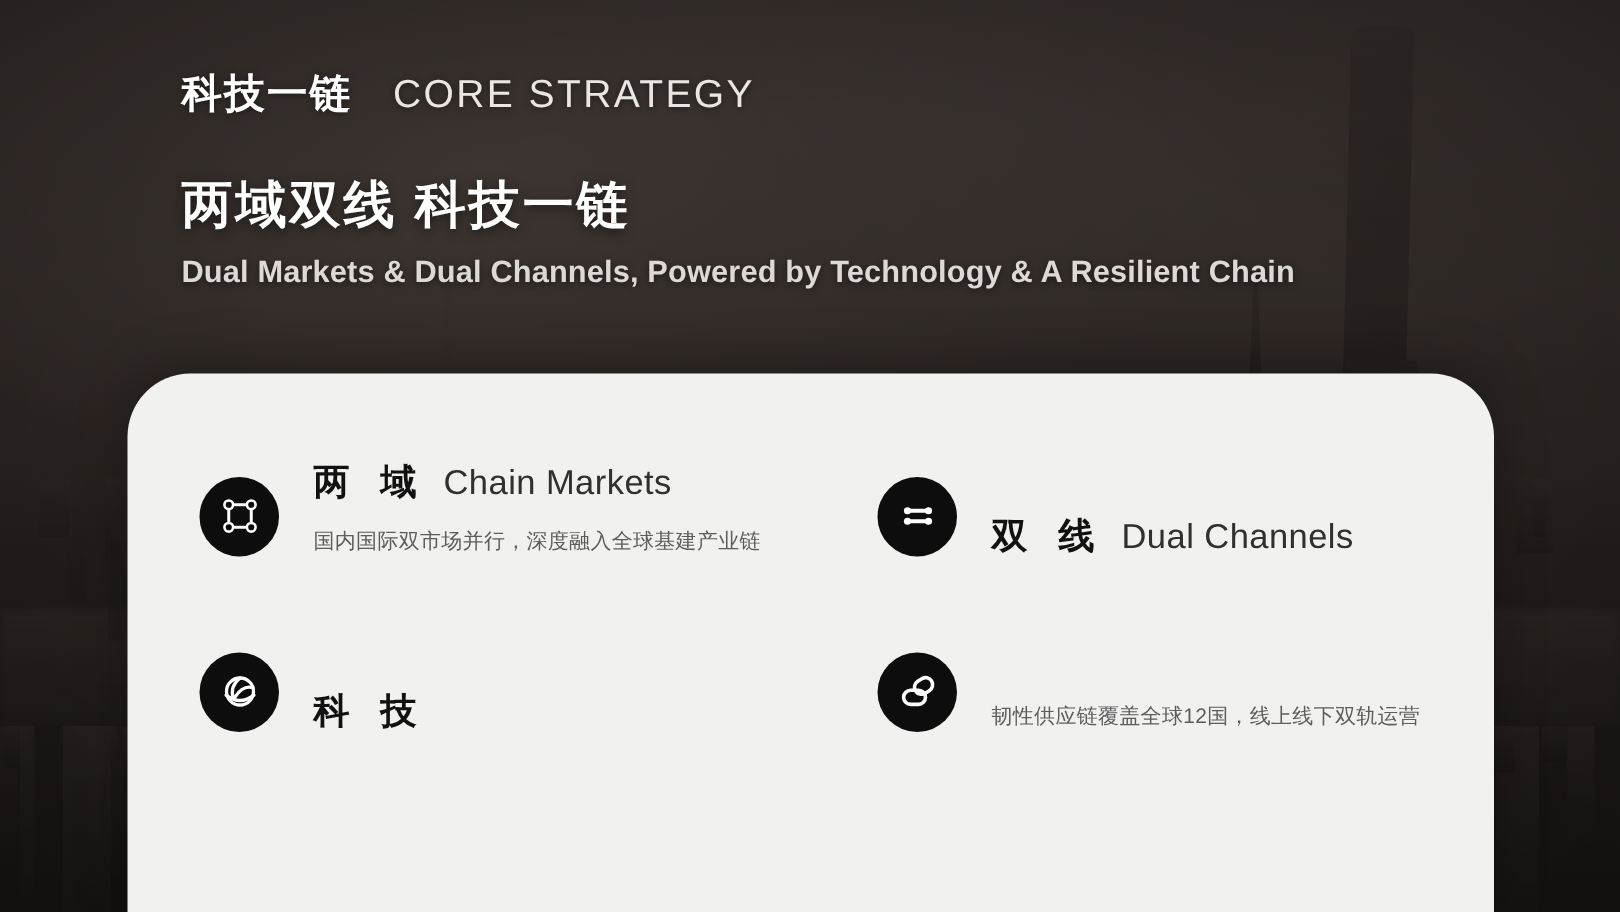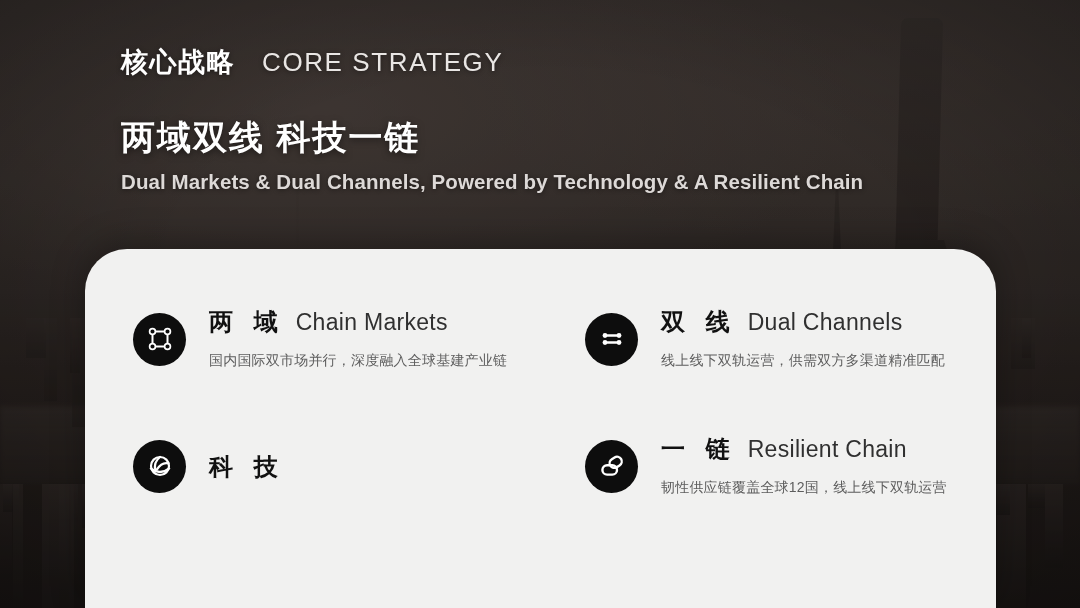--- a/index.html
+++ b/index.html
@@ -121,21 +121,21 @@
 
   .grid {
     position:absolute; left:48px; top:57px;
     width:820px;
     display:grid;
     grid-template-columns:452px 368px;
     grid-template-rows:auto auto;
     row-gap:62px;
   }
 
-  .item { display:flex; align-items:center; }
+  .item { display:flex; align-items:flex-end; }
 
   .badge {
     flex:0 0 auto;
     width:53px; height:53px;
     border-radius:50%;
     background:#0d0d0d;
     display:flex; align-items:center; justify-content:center;
     margin-right:23px;
     margin-top:2px;
   }
@@ -277,21 +277,21 @@
           <div class="blk" style="left: 953.942px; width: 16.6404px; height: 45.1513px; bottom: 78.8487px; opacity: 0.61;"></div>
           <div class="blk" style="left: 13.3173px; width: 9.82167px; height: 123.6px; bottom: 0.399992px; opacity: 0.68;"></div>
         </div>
     </div>
     <div class="darken"></div>
     <div class="vignette"></div>
   </div>
 
   <div class="header">
     <div class="eyebrow">
-      <span class="cn">核心战略</span>
+      <span class="cn">科技一链</span>
       <span class="en">CORE STRATEGY</span>
     </div>
     <div class="headline">两域双线 科技一链</div>
     <div class="subhead">Dual Markets &amp; Dual Channels, Powered by Technology &amp; A Resilient Chain</div>
   </div>
 
   <div class="card">
     <div class="grid">
 
       <div class="item">
@@ -322,21 +322,20 @@
             <circle cx="21" cy="10.5" r="2.4" fill="#ffffff"></circle>
             <circle cx="7" cy="17.5" r="2.4" fill="#ffffff"></circle>
             <circle cx="21" cy="17.5" r="2.4" fill="#ffffff"></circle>
           </svg>
         </span>
         <div class="itxt">
           <div class="trow">
             <span class="tcn">双 线</span>
             <span class="ten">Dual Channels</span>
           </div>
-          <div class="tdesc">线上线下双轨运营，供需双方多渠道精准匹配</div>
         </div>
       </div>
 
       <div class="item">
         <span class="badge">
           <svg width="28" height="28" viewBox="0 0 28 28" aria-hidden="true">
             <circle cx="14" cy="14" r="9" fill="none" stroke="#ffffff" stroke-width="2.2"></circle>
             <path d="M4.8 16.4 Q14 23.6 23.2 16.4" fill="none" stroke="#ffffff" stroke-width="2.2" stroke-linecap="round"></path>
             <path d="M14 5 Q7.2 10.5 9.4 18.3" fill="none" stroke="#ffffff" stroke-width="2.2" stroke-linecap="round"></path>
             <path d="M10.8 17.6 Q15.8 9.6 22.6 11.4" fill="none" stroke="#ffffff" stroke-width="2.2" stroke-linecap="round"></path>
@@ -350,23 +349,19 @@
       </div>
 
       <div class="item">
         <span class="badge">
           <svg width="28" height="28" viewBox="0 0 28 28" aria-hidden="true">
             <rect x="4.4" y="13.2" width="14.6" height="9.4" rx="4.7" fill="none" stroke="#ffffff" stroke-width="2.4"></rect>
             <rect x="11.4" y="5.6" width="12.6" height="9.4" rx="4.7" fill="none" stroke="#ffffff" stroke-width="2.4" transform="rotate(-32 17.7 10.3)"></rect>
           </svg>
         </span>
         <div class="itxt">
-          <div class="trow">
-            <span class="tcn">一 链</span>
-            <span class="ten">Resilient Chain</span>
-          </div>
           <div class="tdesc">韧性供应链覆盖全球12国，线上线下双轨运营</div>
         </div>
       </div>
 
     </div>
   </div>
 </div>
 
 </body></html>

